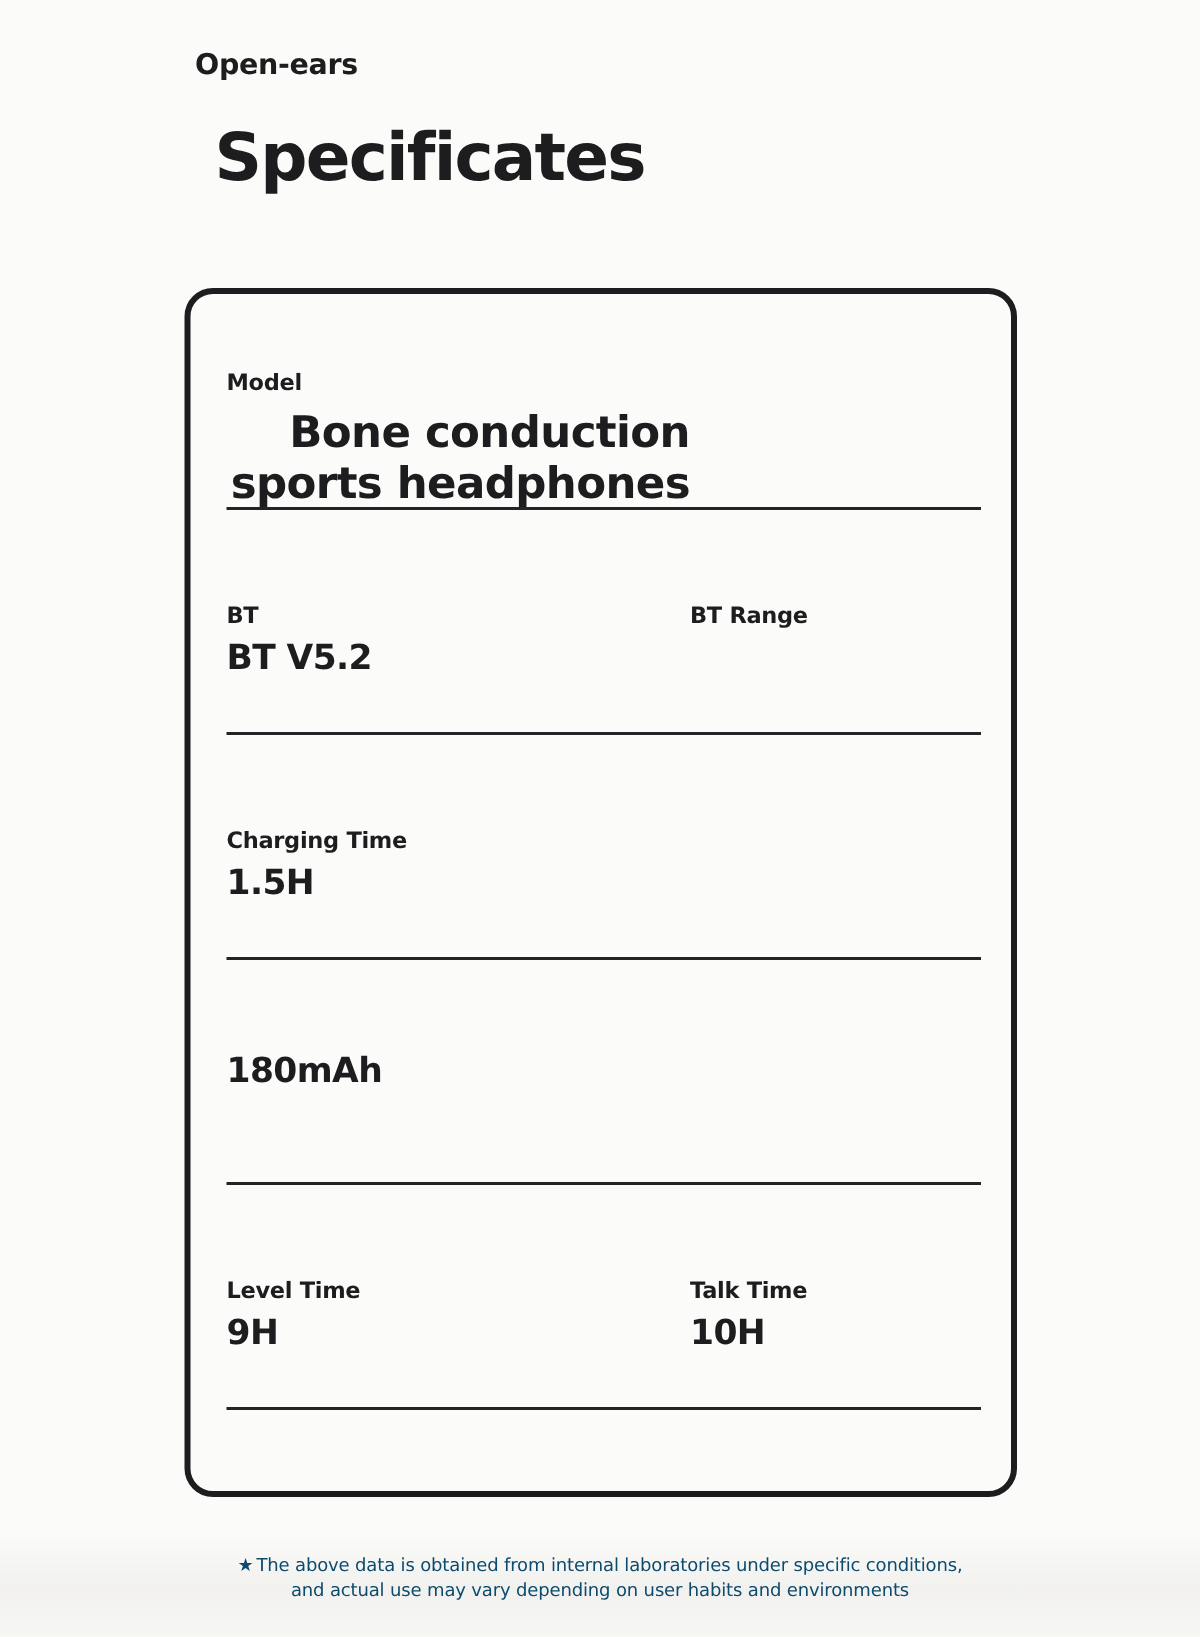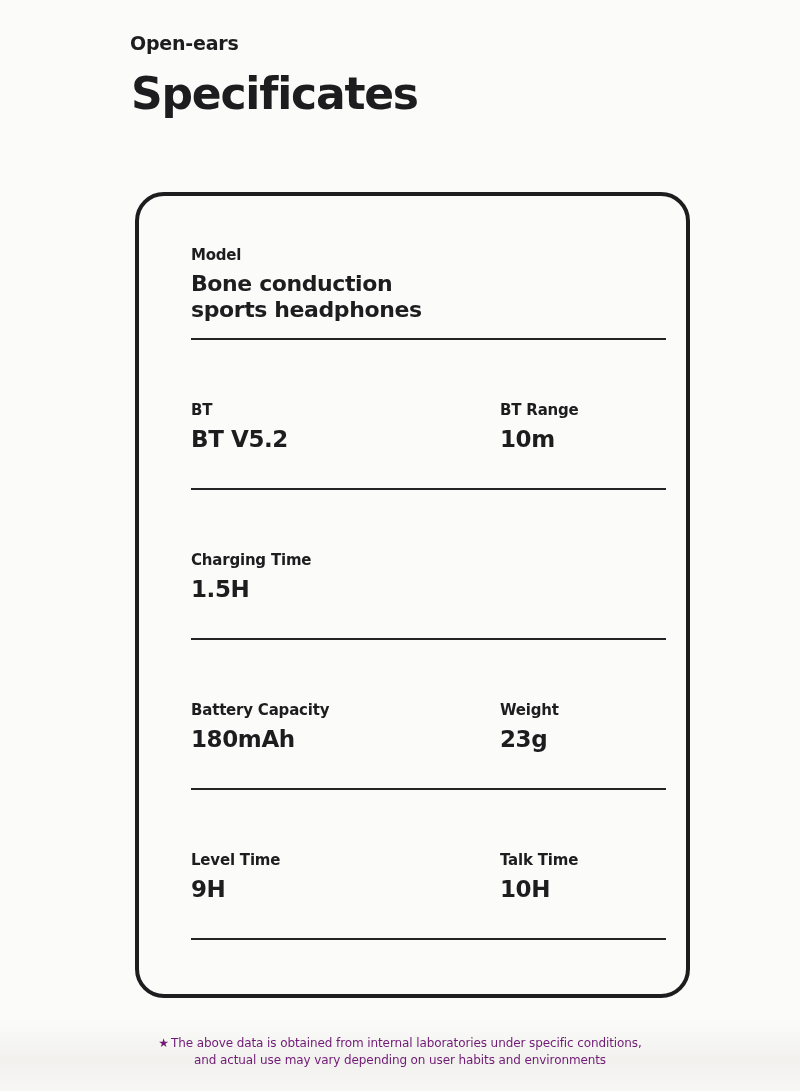--- a/index.html
+++ b/index.html
@@ -42,24 +42,23 @@
     line-height: 1.1;
   }
   .spec-card {
     position: absolute;
     left: 123px;
     top: 192px;
     width: 555px;
     height: 806px;
     box-sizing: border-box;
     border: 4px solid #1d1d1f;
-    border-radius: 29px;
-    padding: 0 20px 0 52px;
+    border-radius: 19px;
+    padding: 0 20px 0 24px;
     background: transparent;
-    margin-left: 12px;
   }
   .spec-row {
     display: flex;
     box-sizing: border-box;
     border-bottom: 2px solid #242426;
     height: 150px;
     padding-top: 61px;
   }
   .spec-row.first {
     height: 144px;
@@ -80,87 +79,82 @@
     margin-bottom: 7px;
   }
   .spec-value {
     font-size: 23px;
     font-weight: bold;
     letter-spacing: -0.4px;
     line-height: 1.18;
     white-space: pre-line;
   }
   .spec-row.first .spec-value {
-    font-size: 22px;
+    font-size: 29px;
+    text-align: right;
   }
   .cell-right .spec-value {
     white-space: nowrap;
   }
   .footnote {
     position: absolute;
     left: 0;
     top: 1035px;
     width: 100%;
     text-align: center;
     font-size: 12px;
     font-weight: normal;
-    color: #701a75;
+    color: #0c4a6e;
     line-height: 1.45;
     letter-spacing: -0.1px;
   }
   .star {
     display: inline-block;
     margin-right: 2px;
     font-size: 12px;
   }
 </style>
 </head>
 <body>
 
 <div class="bg-shade"></div>
 
 <div class="brand">Open-ears</div>
-<h1 class="title" style="margin:4px;">Specificates</h1>
+<h1 class="title" style="margin:16px;">Specificates</h1>
 
 <section class="spec-card">
 
   <div class="spec-row first">
     <div class="cell-left">
       <div class="spec-label">Model</div>
       <div class="spec-value">Bone conduction
 sports headphones</div>
     </div>
   </div>
 
   <div class="spec-row">
     <div class="cell-left">
       <div class="spec-label">BT</div>
       <div class="spec-value">BT V5.2</div>
     </div>
     <div class="cell-right">
       <div class="spec-label">BT Range</div>
-      <div class="spec-value">10m</div>
     </div>
   </div>
 
   <div class="spec-row">
     <div class="cell-right">
       <div class="spec-label">Charging Time</div>
       <div class="spec-value">1.5H</div>
     </div>
   </div>
 
   <div class="spec-row">
     <div class="cell-left">
-      <div class="spec-label">Battery Capacity</div>
       <div class="spec-value">180mAh</div>
-    </div>
-    <div class="cell-right">
-      <div class="spec-label">Weight</div>
-      <div class="spec-value">23g</div>
     </div>
   </div>
 
   <div class="spec-row">
     <div class="cell-left">
       <div class="spec-label">Level Time</div>
       <div class="spec-value">9H</div>
     </div>
     <div class="cell-right">
       <div class="spec-label">Talk Time</div>

